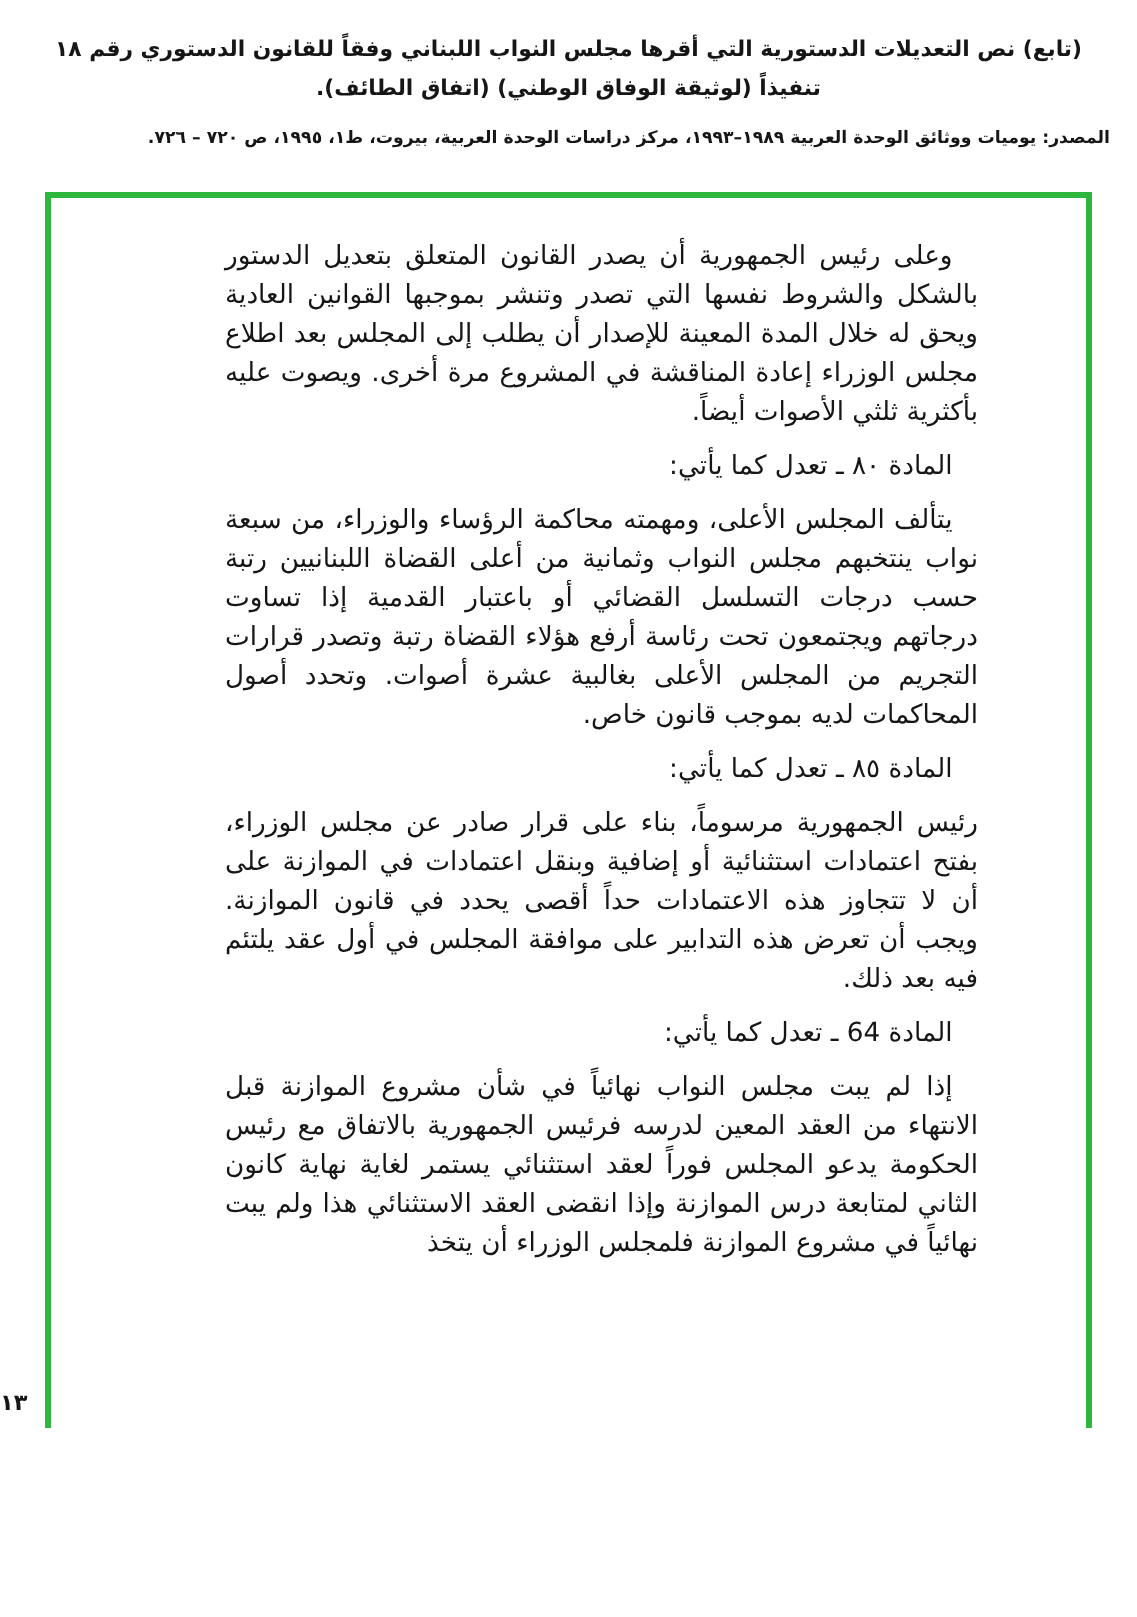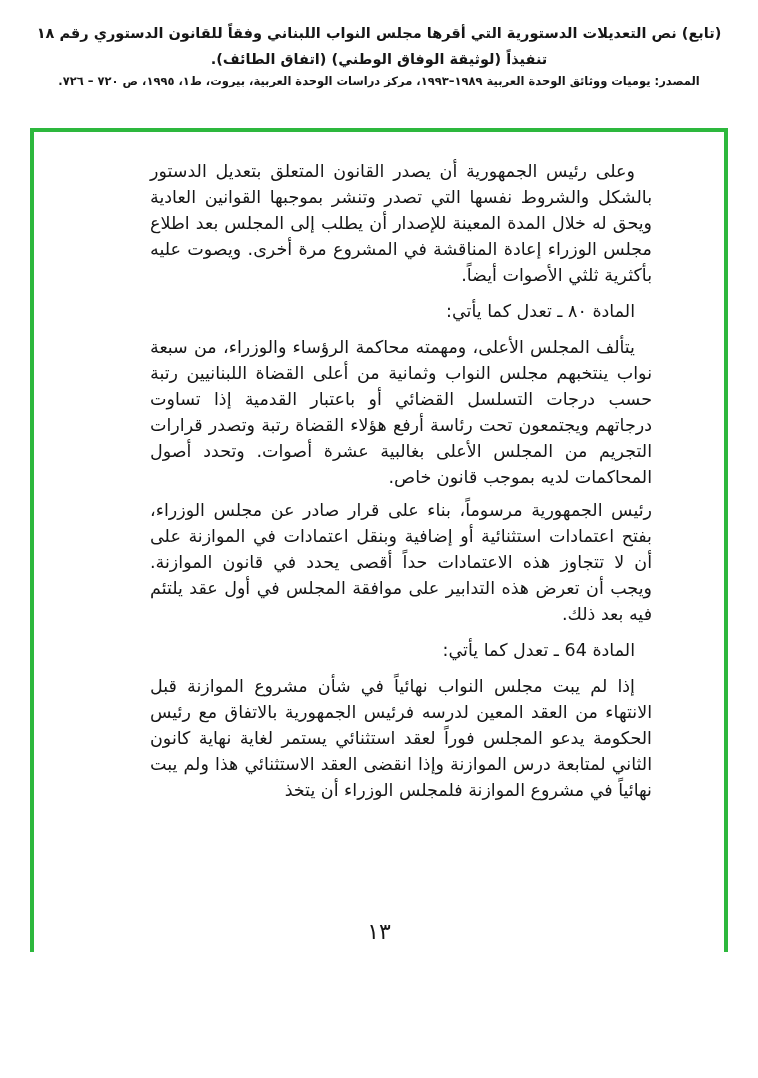--- a/index.html
+++ b/index.html
@@ -26,21 +26,22 @@
     font-weight: bold;
     font-size: 14.5px;
     line-height: 26px;
     max-width: 726px;
     margin: 0 auto;
   }
   .source-line {
     font-weight: bold;
     font-size: 11.5px;
     line-height: 18px;
-    margin-top: 0;
+    margin-top: 10px;
+    text-align: right;
     padding: 0 4px;
   }
   .frame {
     position: absolute;
     left: 30px;
     right: 30px;
     top: 128px;
     height: 912px;
     border: 4px solid #2db83d;
     background: #ffffff;
@@ -56,41 +57,42 @@
   .text-column p { margin: 0 0 7px; }
   .text-column p.indent { text-indent: 17px; }
   .text-column p.article-heading {
     margin: 10px 0 10px;
   }
   .page-number {
     position: absolute;
     bottom: 8px;
     left: 0;
     right: 0;
-    text-align: center;
-    font-size: 22px;
-    font-weight: normal;
+    text-align: left;
+    font-size: 15px;
+    font-weight: bold;
   }
 </style>
 </head>
 <body>
 
 <div class="page" style="color: rgb(22, 22, 22);">
 
   <div class="header">
     <div class="doc-title">(تابع) نص التعديلات الدستورية التي أقرها مجلس النواب اللبناني وفقاً للقانون الدستوري رقم ١٨ تنفيذاً (لوثيقة الوفاق الوطني) (اتفاق الطائف).</div>
     <div class="source-line">المصدر: يوميات ووثائق الوحدة العربية ١٩٨٩–١٩٩٣، مركز دراسات الوحدة العربية، بيروت، ط١، ١٩٩٥، ص ٧٢٠ – ٧٢٦.</div>
   </div>
 
   <div class="frame" style="border-color: rgb(45, 184, 61);">
     <div class="text-column">
 
     <p class="paragraph indent">وعلى رئيس الجمهورية أن يصدر القانون المتعلق بتعديل الدستور بالشكل والشروط نفسها التي تصدر وتنشر بموجبها القوانين العادية ويحق له خلال المدة المعينة للإصدار أن يطلب إلى المجلس بعد اطلاع مجلس الوزراء إعادة المناقشة في المشروع مرة أخرى. ويصوت عليه بأكثرية ثلثي الأصوات أيضاً.</p>
         <p class="article-heading indent">المادة ٨٠ ـ تعدل كما يأتي:</p>
         <p class="paragraph indent">يتألف المجلس الأعلى، ومهمته محاكمة الرؤساء والوزراء، من سبعة نواب ينتخبهم مجلس النواب وثمانية من أعلى القضاة اللبنانيين رتبة حسب درجات التسلسل القضائي أو باعتبار القدمية إذا تساوت درجاتهم ويجتمعون تحت رئاسة أرفع هؤلاء القضاة رتبة وتصدر قرارات التجريم من المجلس الأعلى بغالبية عشرة أصوات. وتحدد أصول المحاكمات لديه بموجب قانون خاص.</p>
+        <p class="article-heading indent">المادة ٨٥ ـ تعدل كما يأتي:</p>
         <p class="paragraph">رئيس الجمهورية مرسوماً، بناء على قرار صادر عن مجلس الوزراء، بفتح اعتمادات استثنائية أو إضافية وبنقل اعتمادات في الموازنة على أن لا تتجاوز هذه الاعتمادات حداً أقصى يحدد في قانون الموازنة. ويجب أن تعرض هذه التدابير على موافقة المجلس في أول عقد يلتئم فيه بعد ذلك.</p>
         <p class="article-heading indent">المادة 64 ـ تعدل كما يأتي:</p>
         <p class="paragraph indent">إذا لم يبت مجلس النواب نهائياً في شأن مشروع الموازنة قبل الانتهاء من العقد المعين لدرسه فرئيس الجمهورية بالاتفاق مع رئيس الحكومة يدعو المجلس فوراً لعقد استثنائي يستمر لغاية نهاية كانون الثاني لمتابعة درس الموازنة وإذا انقضى العقد الاستثنائي هذا ولم يبت نهائياً في مشروع الموازنة فلمجلس الوزراء أن يتخذ</p>
       </div>
   </div>
 
   <div class="page-number">١٣</div>
 
 </div>
 

